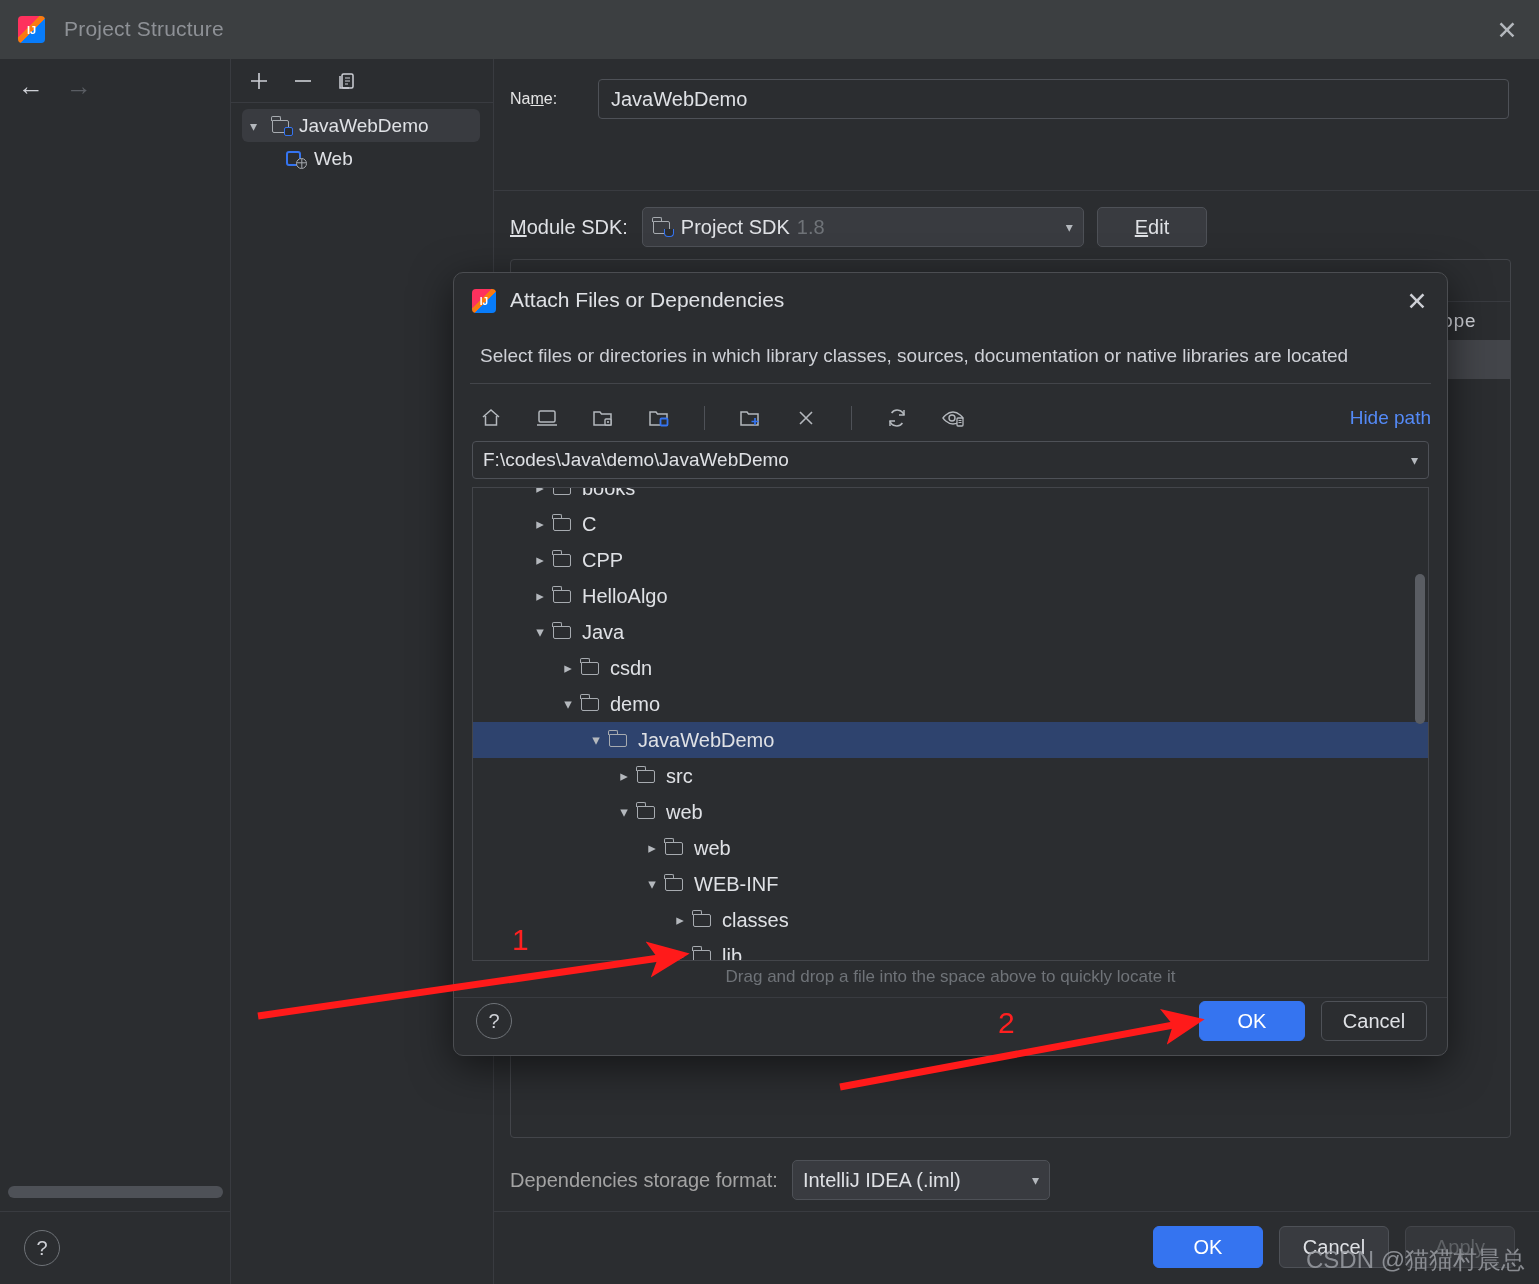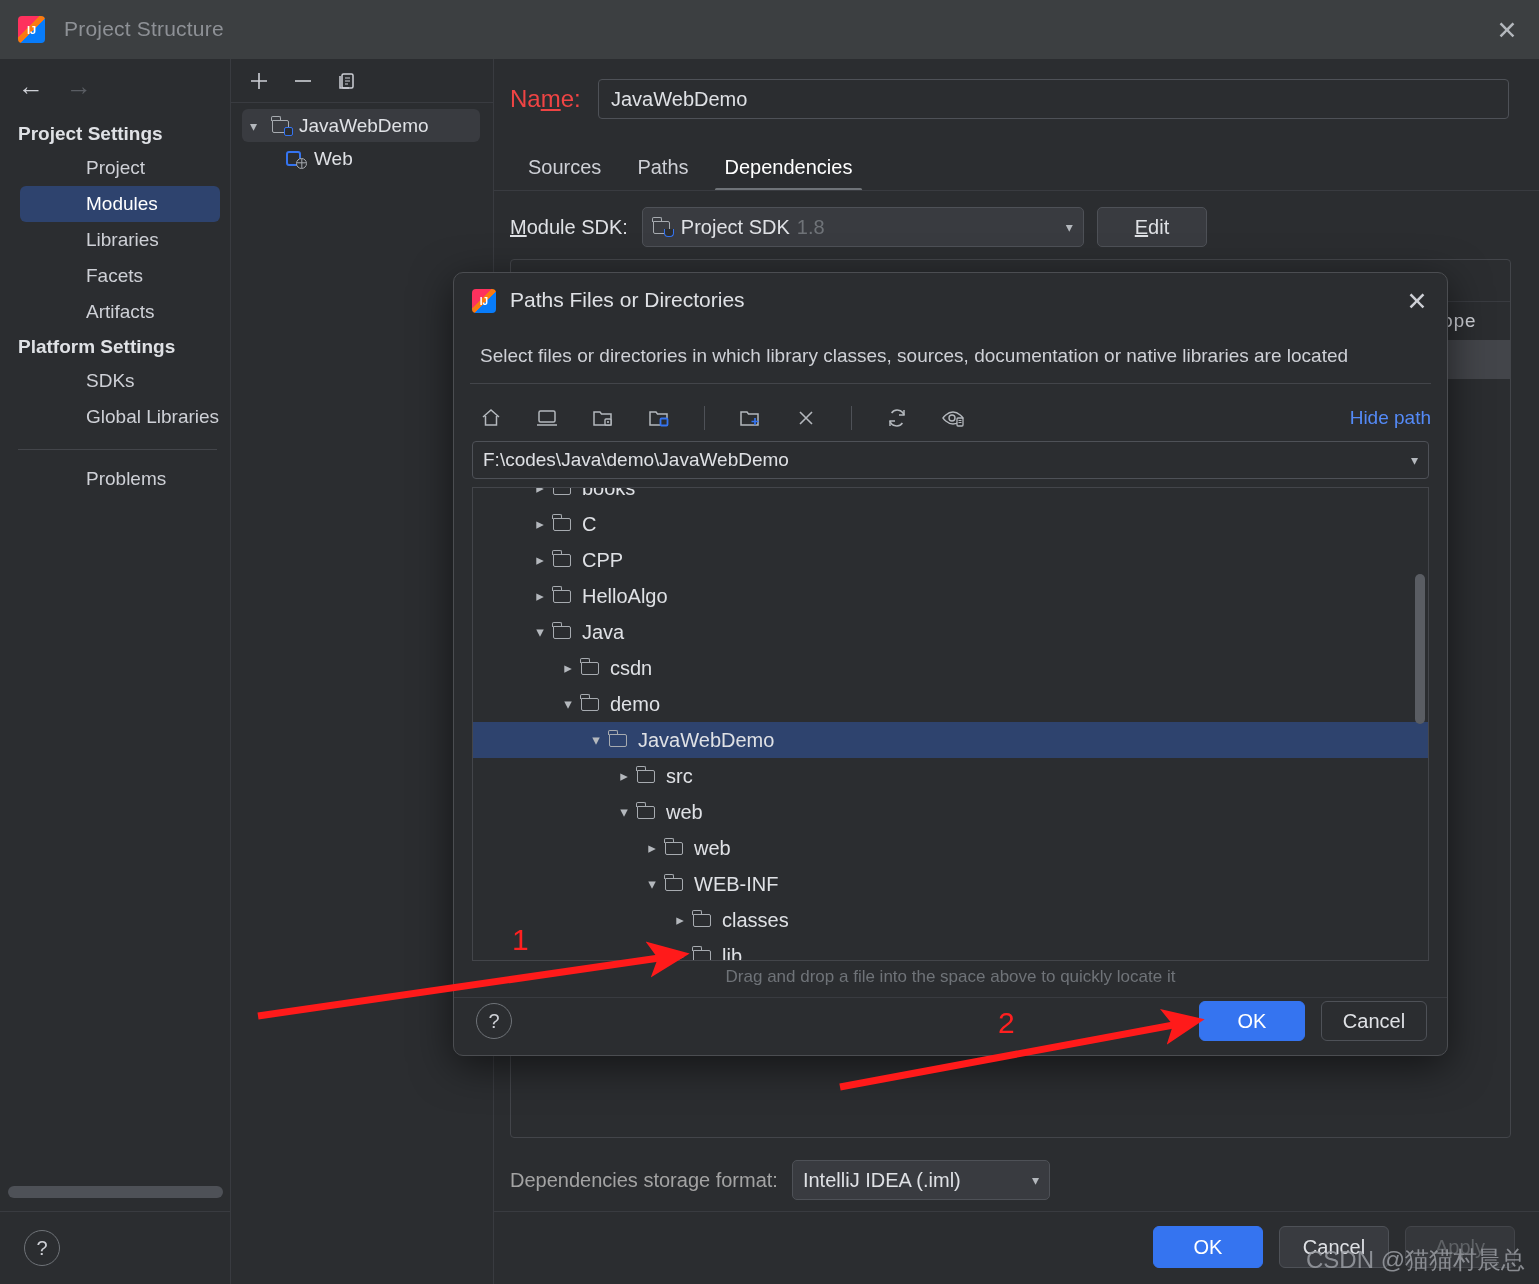--- a/index.html
+++ b/index.html
@@ -162,21 +162,21 @@
 
   
   .main {
     position: absolute; left: 494px; top: 59px; right: 0; bottom: 0;
     background: #2b2d30;
   }
   .name-row {
     position: absolute; left: 16px; top: 20px; right: 30px; height: 40px;
     display: flex; align-items: center;
   }
-  .name-label { font-size: 24px; color: #ef4444; width: 88px; }
+  .name-label { font-size: 16px; color: #e5e5e5; width: 88px; }
   .name-label u { text-decoration: underline; }
   .name-input {
     flex: 1; height: 40px;
     background: #2b2d30; border: 1px solid #4e5157; border-radius: 4px;
     color: #dfe1e5; font-size: 20px; font-family: "Liberation Sans", sans-serif;
     padding: 0 12px;
     outline: none;
   }
 
   .tabs {
@@ -427,35 +427,20 @@
     <div class="titlebar-title">Project Structure</div>
     <div class="titlebar-close">✕</div>
   </div>
 
   <div class="sidebar">
     <div class="nav-arrows">
       <span class="nav-arrow">←</span>
       <span class="nav-arrow disabled">→</span>
     </div>
 
-    <div class="sidebar-list">
-      <div class="group-title">Project Settings</div>
-      <div class="nav-item">Project</div>
-      <div class="nav-item selected">Modules</div>
-      <div class="nav-item">Libraries</div>
-      <div class="nav-item">Facets</div>
-      <div class="nav-item">Artifacts</div>
-      <div class="group-title">Platform Settings</div>
-      <div class="nav-item">SDKs</div>
-      <div class="nav-item">Global Libraries</div>
-      <div style="position:relative; height:26px;">
-        <div class="sidebar-sep" style="top:14px;"></div>
-      </div>
-      <div class="nav-item">Problems</div>
-    </div>
 
     <div class="sidebar-scrollbar"></div>
     <div class="sidebar-bottom-sep"></div>
     <div class="help-circle">?</div>
   </div>
 
   <div class="modules-panel">
     <div class="modules-toolbar">
       <div class="tb-icon">
         <svg width="22" height="22" viewBox="0 0 22 22">
@@ -495,25 +480,20 @@
     </div>
   </div>
 
   <div class="main">
 
     <div class="name-row">
       <div class="name-label">Na<u>m</u>e:</div>
       <input class="name-input" value="JavaWebDemo" style="">
     </div>
 
-    <div class="tabs">
-      <div class="tab">Sources</div>
-      <div class="tab">Paths</div>
-      <div class="tab active">Dependencies</div>
-    </div>
     <div class="tabs-underline"></div>
 
     <div class="sdk-row">
       <div class="sdk-label"><u>M</u>odule SDK:</div>
       <div class="combo sdk-combo">
         <span class="sdk-icon">
             <i></i>
             <b></b>
           </span>
         <span>Project SDK</span>
@@ -569,21 +549,21 @@
     <div class="main-buttons">
       <div class="btn primary">OK</div>
       <div class="btn">Cancel</div>
       <div class="btn disabled">Apply</div>
     </div>
   </div>
 
   <div class="dialog">
     <div class="dlg-titlebar">
       <div class="dlg-logo"></div>
-      <div class="dlg-title">Paths Files or Directories</div>
+      <div class="dlg-title">Attach Files or Dependencies</div>
       <div class="dlg-close">✕</div>
     </div>
 
     <div class="dlg-desc">Select files or directories in which library classes, sources, documentation or native libraries are located</div>
     <div class="dlg-desc-sep"></div>
 
     <div class="dlg-toolbar">
       <div class="dlg-tb-ic">
         <svg width="24" height="24" viewBox="0 0 24 24">
             <path d="M4 11l8-7 8 7M6.5 10v9h11v-9" stroke="#b4b8bd" stroke-width="1.5" fill="none"></path>

